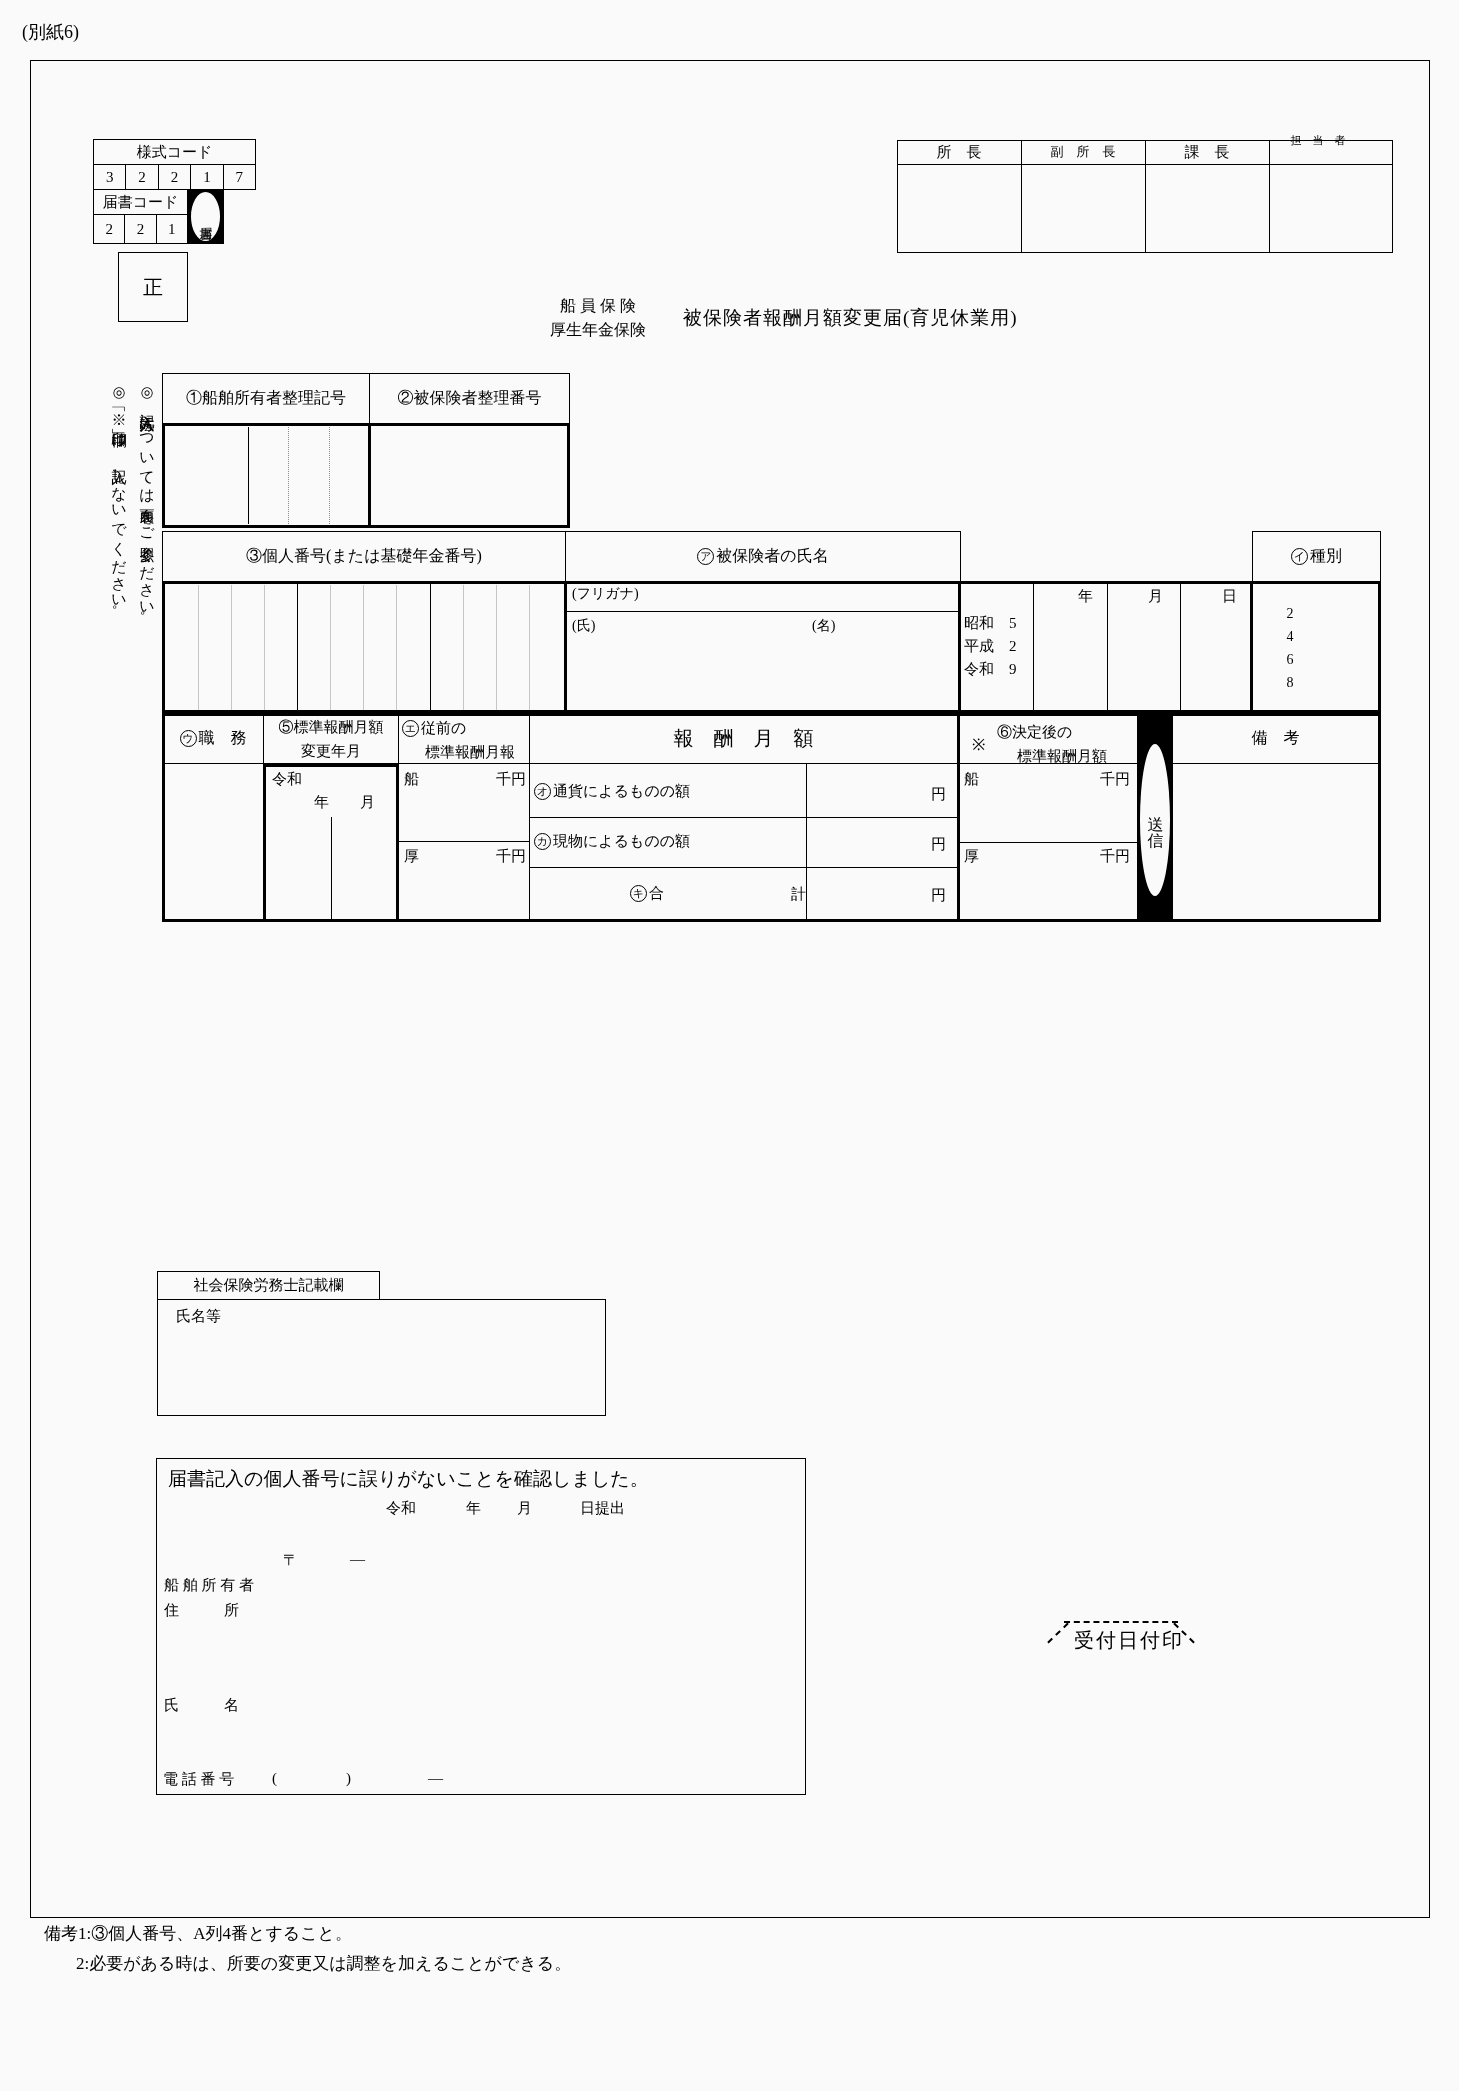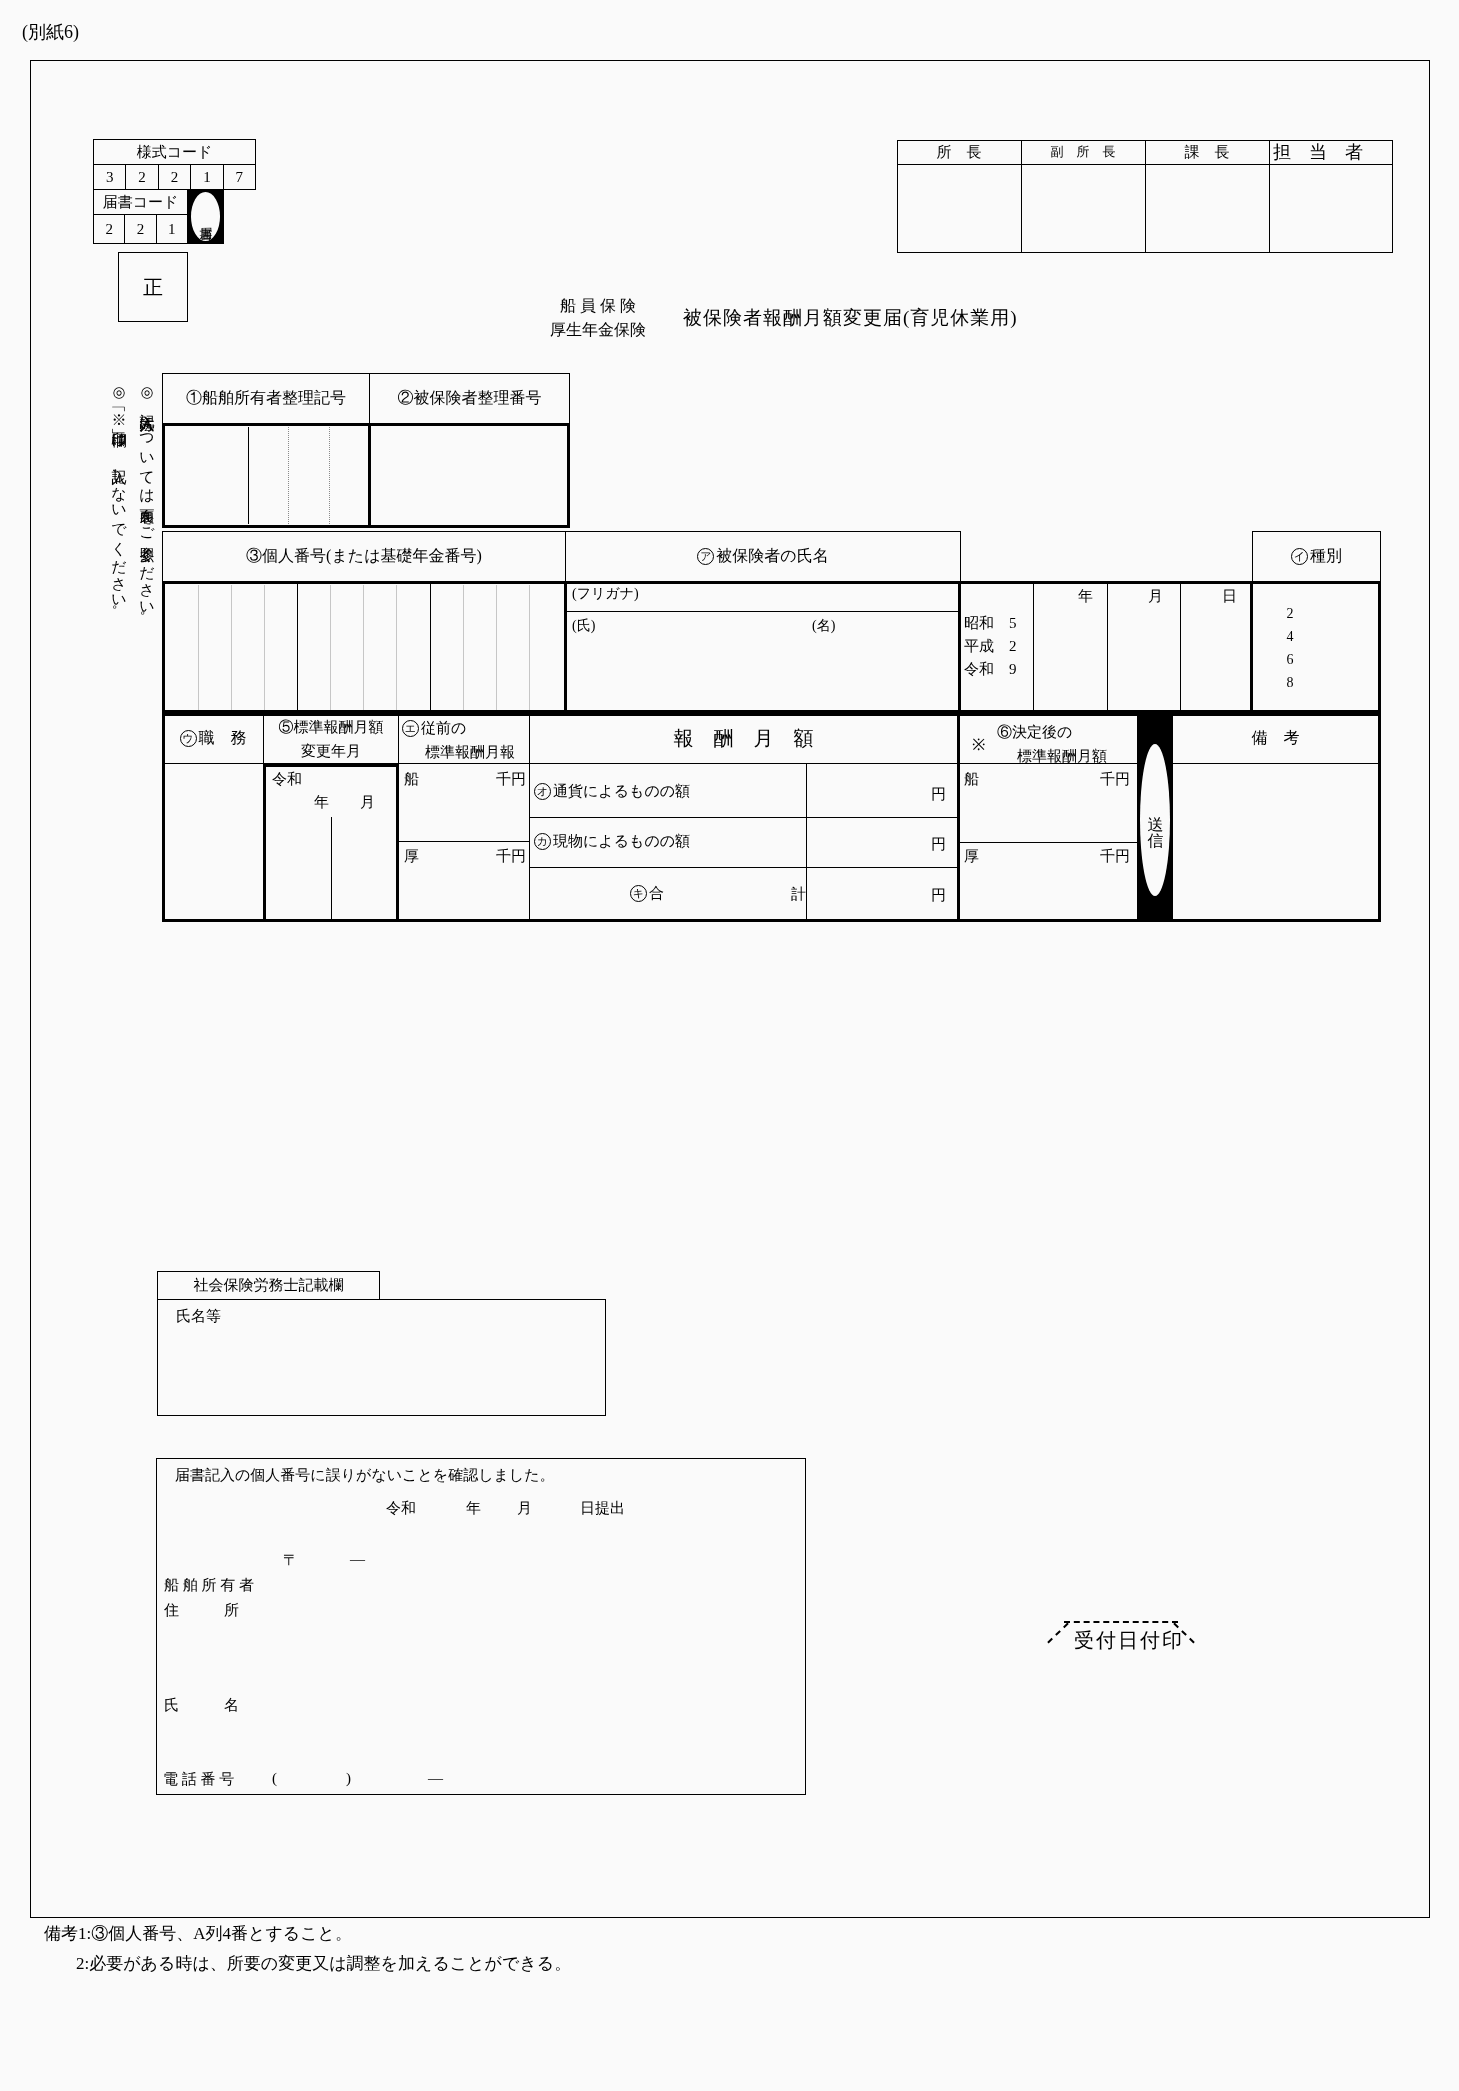--- a/index.html
+++ b/index.html
@@ -51,21 +51,21 @@
   <div class="a bd ctr" style="left:118px;top:252px;width:70px;height:70px;font-size:20px">正</div>
 
   <div class="a bd" style="left:897px;top:140px;width:496px;height:113px"></div>
   <div class="ln" style="left:1021px;top:140px;width:1px;height:113px"></div>
   <div class="ln" style="left:1145px;top:140px;width:1px;height:113px"></div>
   <div class="ln" style="left:1269px;top:140px;width:1px;height:113px"></div>
   <div class="ln" style="left:897px;top:164px;width:496px;height:1px"></div>
   <div class="a ctr" style="left:897px;top:140px;width:124px;height:24px;font-size:15px">所　長</div>
   <div class="a ctr" style="left:1021px;top:140px;width:124px;height:24px;font-size:13px">副　所　長</div>
   <div class="a ctr" style="left:1145px;top:140px;width:124px;height:24px;font-size:15px">課　長</div>
-  <div class="a ctr" style="left:1269px;top:140px;width:98px;height:24px;font-size:18px">担　当　者</div>
+  <div class="a ctr" style="left:1269px;top:128px;width:98px;height:24px;font-size:11px">担　当　者</div>
   <div class="a" style="left:897px;top:165px;width:124px;height:88px"></div>
   <div class="a" style="left:1021px;top:165px;width:124px;height:88px"></div>
   <div class="a" style="left:1145px;top:165px;width:124px;height:88px"></div>
   <div class="a" style="left:1269px;top:165px;width:124px;height:88px"></div>
 
   <div class="a" style="left:527px;top:294px;width:142px;text-align:center;font-size:16px;line-height:24px">
     <div>船 員 保 険</div>
     <div>厚生年金保険</div>
   </div>
   <div class="a" style="left:683px;top:305px;font-size:19px;letter-spacing:1px">被保険者報酬月額変更届(育児休業用)</div>
@@ -224,21 +224,21 @@
     </div>
   </div>
 
   <div class="a" style="left:1176px;top:766px;width:200px;height:152px"></div>
 
   <div class="a bd ctr" style="left:157px;top:1271px;width:223px;height:29px;font-size:15px">社会保険労務士記載欄</div>
   <div class="a bd" style="left:157px;top:1299px;width:449px;height:117px"></div>
   <div class="a" style="left:176px;top:1307px;font-size:15px">氏名等</div>
 
   <div class="a bd" style="left:156px;top:1458px;width:650px;height:337px"></div>
-  <div class="a" style="left:175px;top:1466px;font-size:15px">届書記入の個人番号に誤りがないことを確認しました。</div>
+  <div class="a" style="left:168px;top:1466px;font-size:19px">届書記入の個人番号に誤りがないことを確認しました。</div>
   <div class="a" style="left:386px;top:1499px;font-size:15px">令和</div>
   <div class="a" style="left:466px;top:1499px;font-size:15px">年</div>
   <div class="a" style="left:517px;top:1499px;font-size:15px">月</div>
   <div class="a" style="left:580px;top:1499px;font-size:15px">日提出</div>
   <div class="a" style="left:420px;top:1495px;width:44px;height:24px"></div>
   <div class="a" style="left:487px;top:1495px;width:28px;height:24px"></div>
   <div class="a" style="left:548px;top:1495px;width:30px;height:24px"></div>
   <div class="a" style="left:283px;top:1551px;font-size:15px">〒</div>
   <div class="a" style="left:350px;top:1551px;font-size:15px">—</div>
   <div class="a" style="left:303px;top:1548px;width:160px;height:22px"></div>

